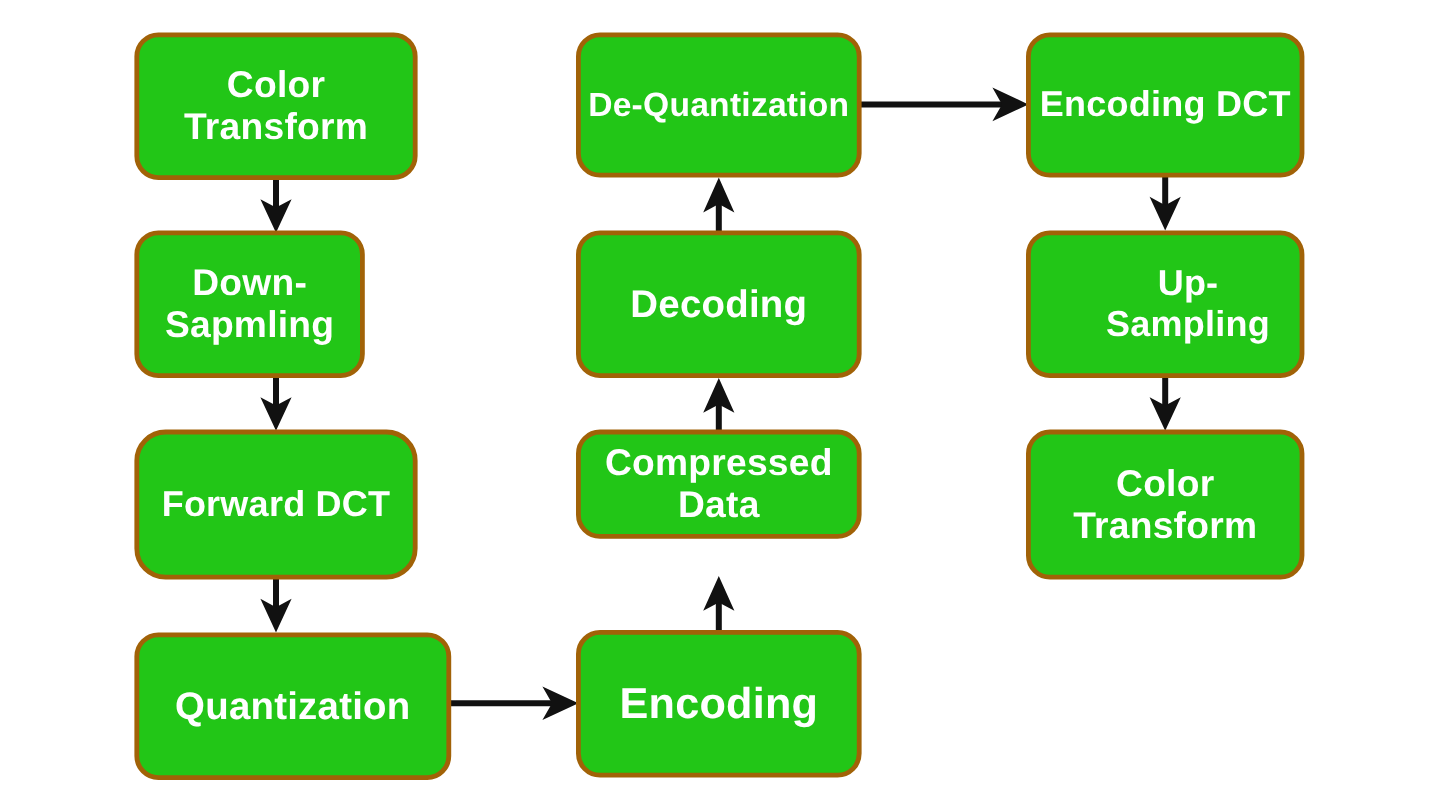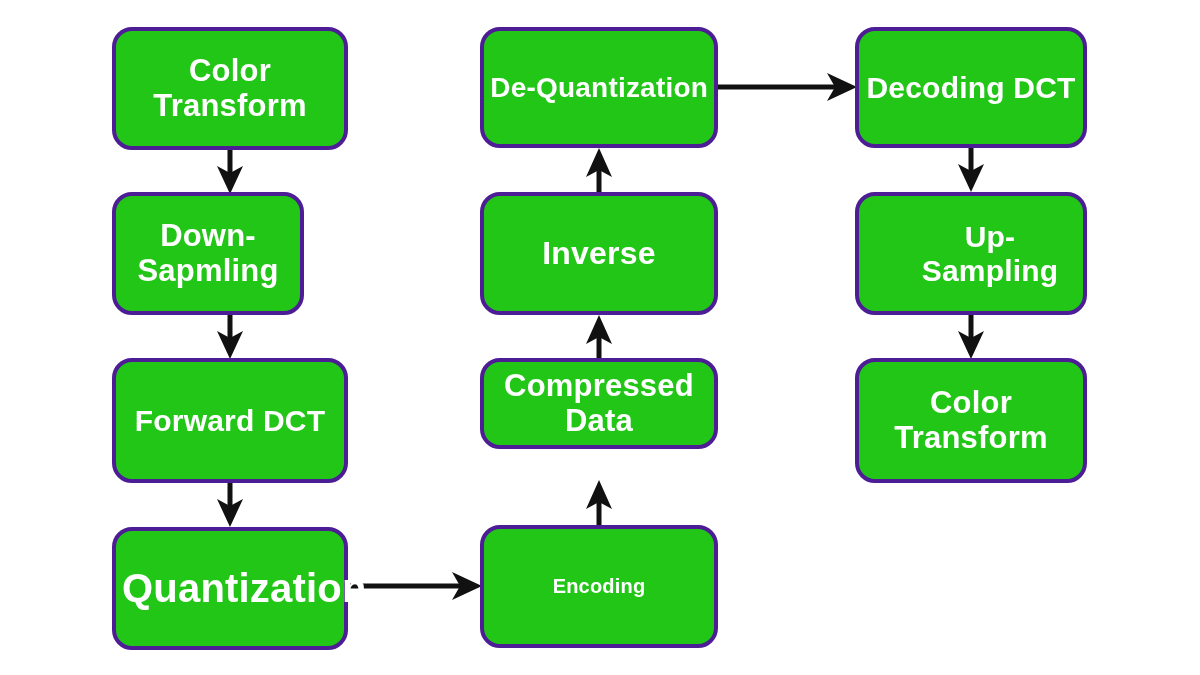--- a/index.html
+++ b/index.html
@@ -12,21 +12,21 @@
     width: 1200px;
     height: 675px;
     background: #ffffff;
     overflow: hidden;
     font-family: "Liberation Sans", sans-serif;
   }
   .node {
     position: absolute;
     box-sizing: border-box;
     background: #22c617;
-    border: 4px solid #4c1d95;
+    border: 4px solid #a16207;
     border-radius: 20px;
     display: flex;
     align-items: center;
     justify-content: center;
     text-align: center;
     color: #ffffff;
     font-weight: bold;
     line-height: 1.12;
     letter-spacing: 0.2px;
     z-index: 2;
@@ -34,27 +34,27 @@
     white-space: pre-line;
   }
   .node-label {
     display: block;
     width: 100%;
     white-space: pre-line;
   }
   
   #n-color-transform-1 { left:112px; top:27px;  width:236px; height:123px; font-size:31px; }
   #n-down-sampling     { left:112px; top:192px; width:192px; height:123px; font-size:31px; }
-  #n-forward-dct       { left:112px; top:358px; width:236px; height:125px; font-size:30px; }
-  #n-quantization      { left:112px; top:527px; width:236px; height:123px; font-size:40px; }
+  #n-forward-dct       { left:112px; top:358px; width:236px; height:125px; font-size:30px;border-radius:26px; }
+  #n-quantization      { left:112px; top:527px; width:264px; height:123px; font-size:32px; }
   
-  #n-de-quantization   { left:480px; top:27px;  width:238px; height:121px; font-size:28px;text-align:right; }
+  #n-de-quantization   { left:480px; top:27px;  width:238px; height:121px; font-size:28px; }
   #n-decoding          { left:480px; top:192px; width:238px; height:123px; font-size:32px; }
   #n-compressed-data   { left:480px; top:358px; width:238px; height:91px; font-size:31px; }
-  #n-encoding          { left:480px; top:525px; width:238px; height:123px; font-size:20px; }
+  #n-encoding          { left:480px; top:525px; width:238px; height:123px; font-size:36px; }
   
   #n-inverse-dct       { left:855px; top:27px;  width:232px; height:121px; font-size:30px; }
   #n-up-sampling       { left:855px; top:192px; width:232px; height:123px; font-size:30px;padding-left:44px; }
   #n-color-transform-2 { left:855px; top:358px; width:232px; height:125px; font-size:31px; }
 
   .edge {
     position: absolute;
     z-index: 1;
     overflow: visible;
   }
@@ -132,34 +132,34 @@
 
   <div class="node" id="n-quantization">
     <span class="node-label">Quantization</span>
   </div>
 
   <div class="node" id="n-de-quantization">
     <span class="node-label">De-Quantization</span>
   </div>
 
   <div class="node" id="n-decoding">
-    <span class="node-label">Inverse</span>
+    <span class="node-label">Decoding</span>
   </div>
 
   <div class="node" id="n-compressed-data">
     <span class="node-label">Compressed
 Data</span>
   </div>
 
   <div class="node" id="n-encoding">
     <span class="node-label">Encoding</span>
   </div>
 
   <div class="node" id="n-inverse-dct">
-    <span class="node-label">Decoding DCT</span>
+    <span class="node-label">Encoding DCT</span>
   </div>
 
   <div class="node" id="n-up-sampling">
     <span class="node-label">Up-Sampling</span>
   </div>
 
   <div class="node" id="n-color-transform-2">
     <span class="node-label">Color
 Transform</span>
   </div>

